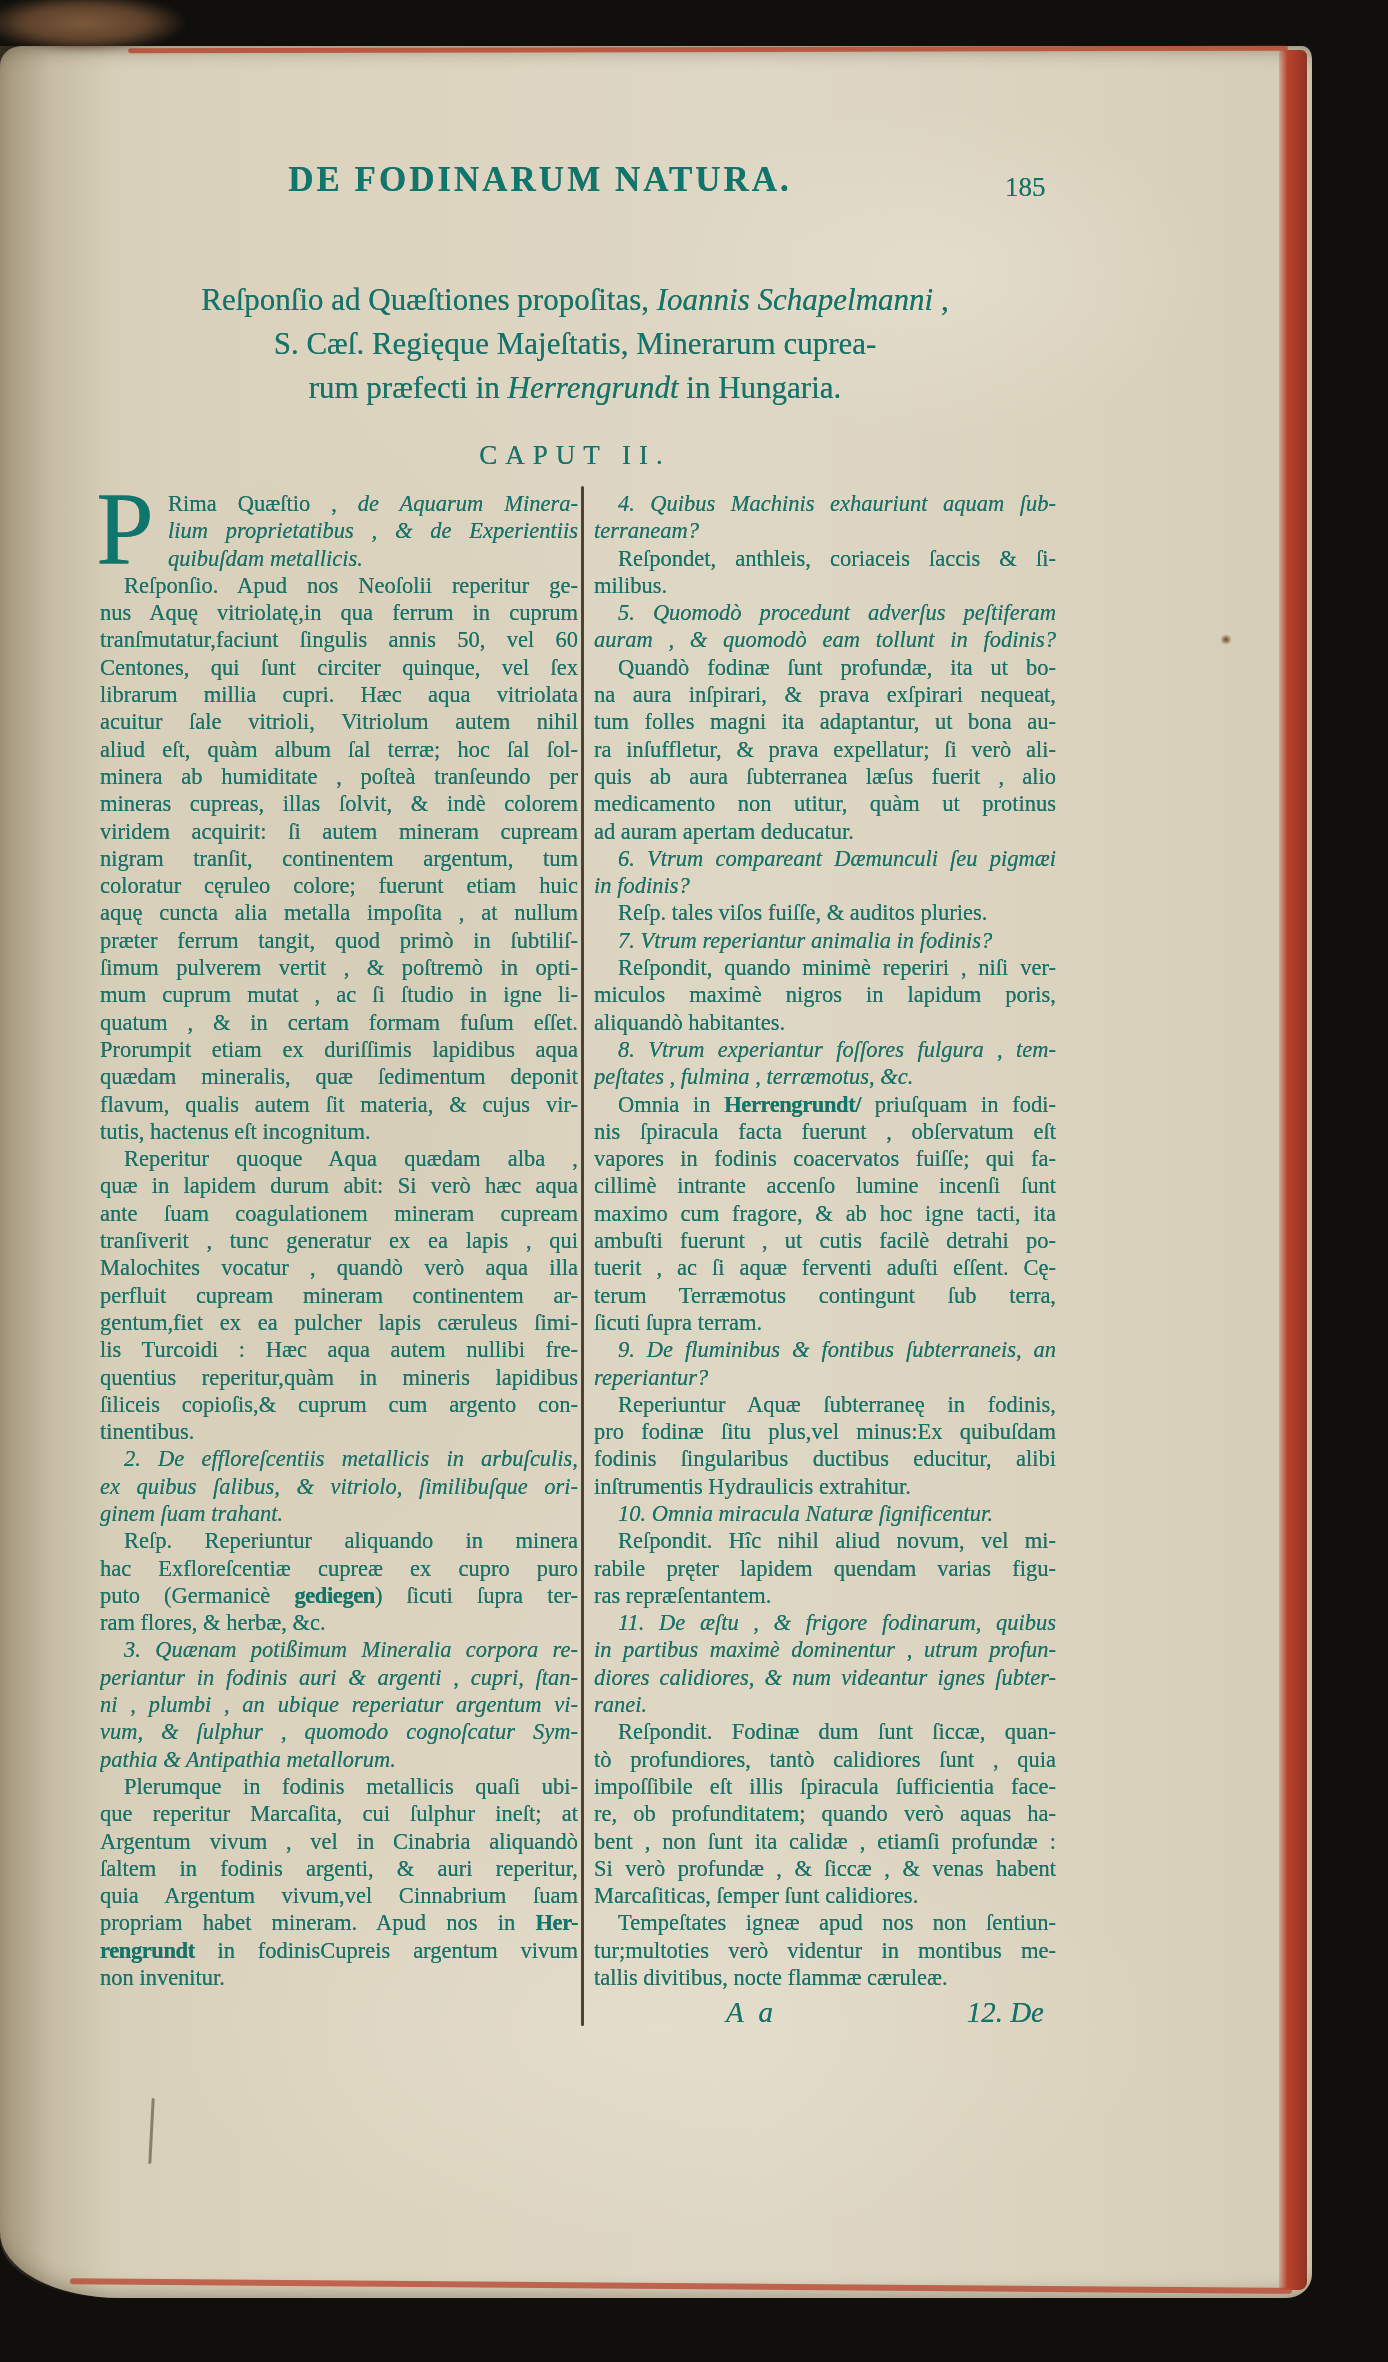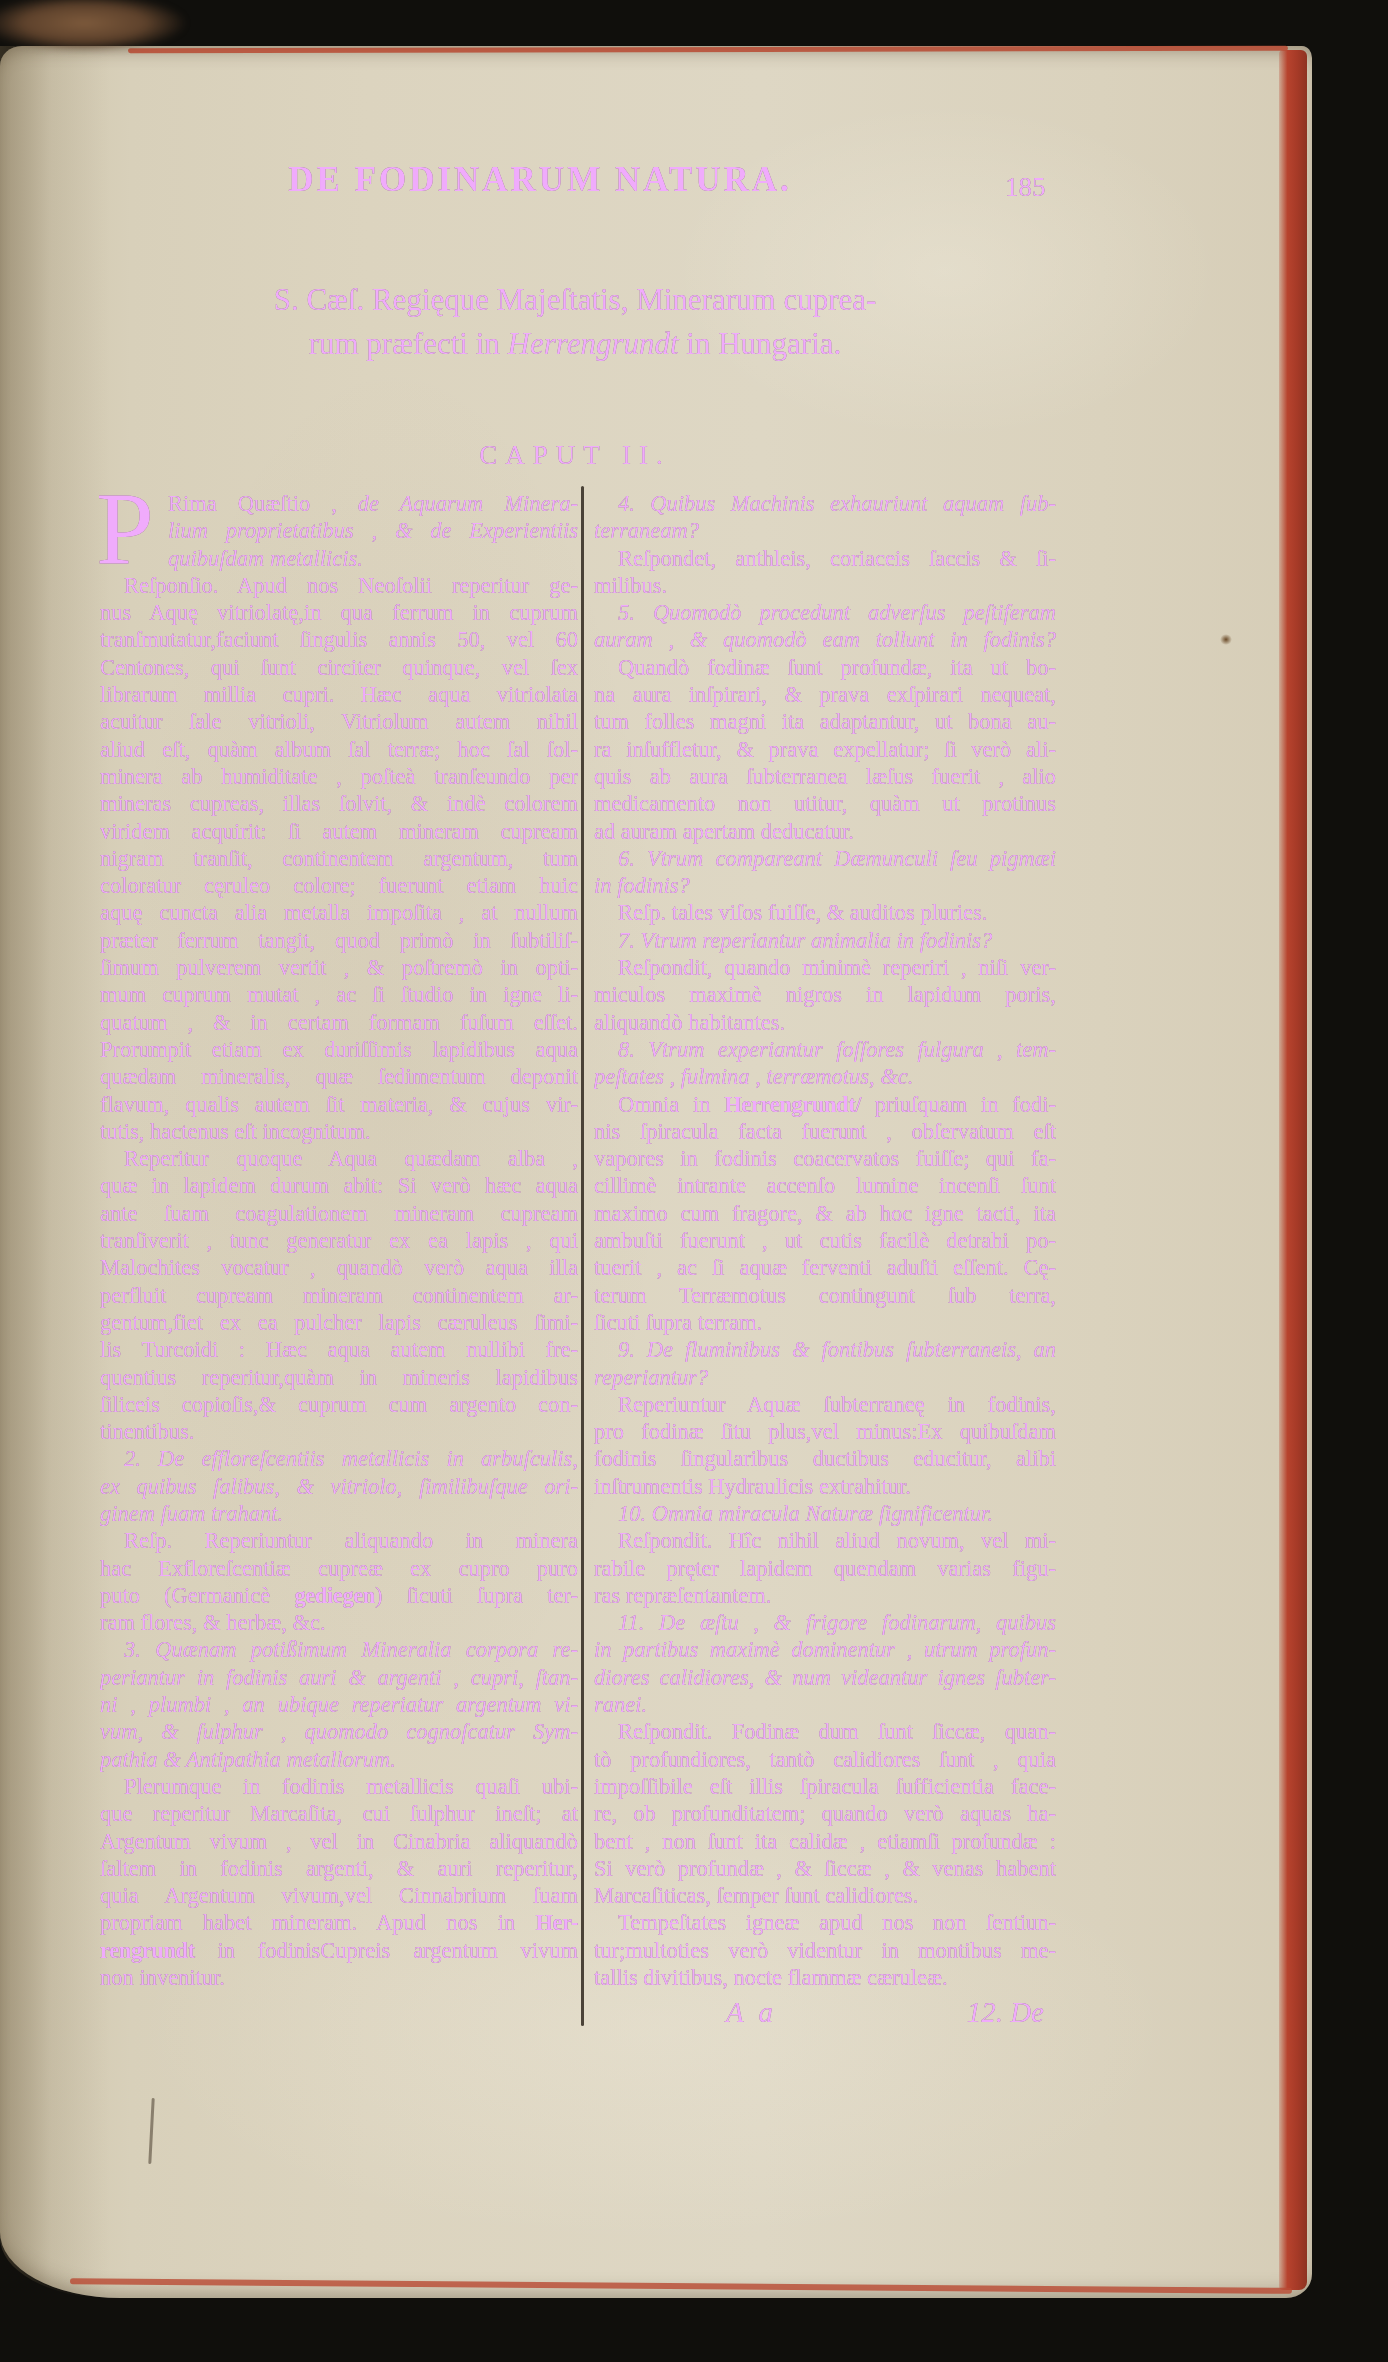--- a/index.html
+++ b/index.html
@@ -25,21 +25,21 @@
   .red-bottom{position:absolute;left:70px;top:2283px;width:1222px;height:6px;background:#b94a33;
     opacity:.8;transform:rotate(.45deg);border-radius:3px;}
   .headband{position:absolute;left:-18px;top:-6px;width:205px;height:58px;
     background:radial-gradient(closest-side,#7d5a3c,#5e422c 60%,rgba(40,28,18,0));
     filter:blur(3px);border-radius:50%;}
   .stain{position:absolute;left:1220px;top:634px;width:12px;height:11px;border-radius:50%;
     background:radial-gradient(#6a4a28,rgba(106,74,40,0) 70%);}
   .ink-mark{position:absolute;left:150px;top:2098px;width:3px;height:66px;
     background:rgba(72,60,46,.55);transform:rotate(3deg);border-radius:2px;}
   
-  .ink{color:#f0abfc;text-shadow:0 0 .6px rgba(50,41,30,.65);}
+  .ink{color:#0f766e;text-shadow:0 0 .6px rgba(50,41,30,.65);}
   .running-head{position:absolute;left:60px;top:160px;width:960px;text-align:center;
     font-size:35px;font-weight:bold;letter-spacing:3px;}
   .page-number{position:absolute;left:1005px;top:172px;font-size:27px;}
   .relatio{position:absolute;left:83px;top:228px;width:960px;text-align:center;
     font-size:26px;letter-spacing:8px;}
   .title{position:absolute;left:95px;top:278px;width:960px;text-align:center;
     font-size:31px;line-height:44px;}
   .caput{position:absolute;left:95px;top:440px;width:960px;text-align:center;
     font-size:27px;letter-spacing:8px;}
   
@@ -71,20 +71,21 @@
   <div class="red-edge"></div>
   <div class="red-top"></div>
   <div class="red-bottom"></div>
   <div class="headband"></div>
   <div class="stain"></div>
   <div class="ink-mark"></div>
 
   <div class="running-head ink">DE FODINARUM NATURA.</div>
   <div class="page-number ink">185</div>
   <div class="title ink">
+      <div class="title-line"><span class="s-n">Reſponſio ad Quæſtiones propoſitas, </span><span class="s-i">Ioannis Schapelmanni</span><span class="s-n"> ,</span></div>
       <div class="title-line"><span class="s-n">S. Cæſ. Regięque Majeſtatis, Minerarum cuprea-</span></div>
       <div class="title-line"><span class="s-n">rum præfecti in </span><span class="s-i">Herrengrundt</span><span class="s-n"> in Hungaria.</span></div>
     </div>
   <div class="caput ink">CAPUT II.</div>
 
   <div class="divider"></div>
 
   <div class="col col-left ink">
     <span class="drop-cap">P</span>
   <div class="line jl dc"><span class="s-n">Rima Quæſtio , </span><span class="s-i">de Aquarum Minera-</span></div>

